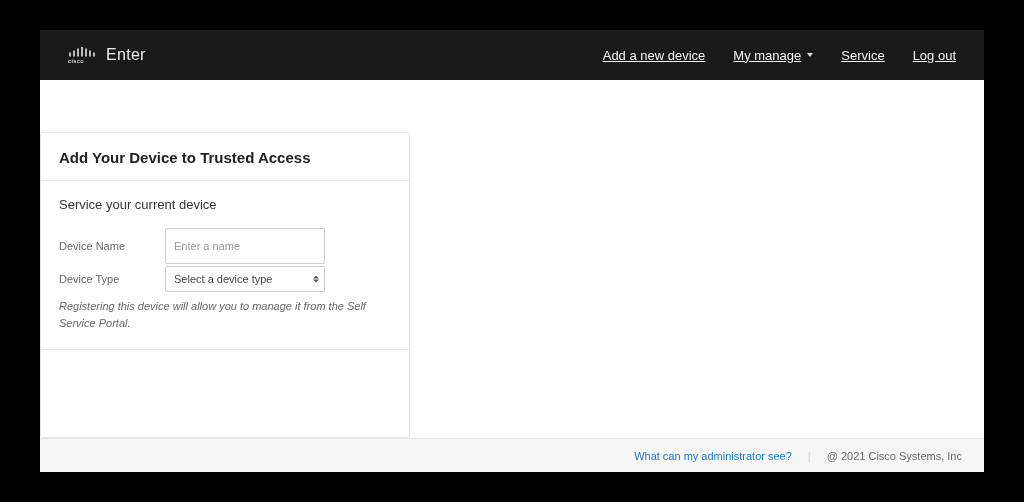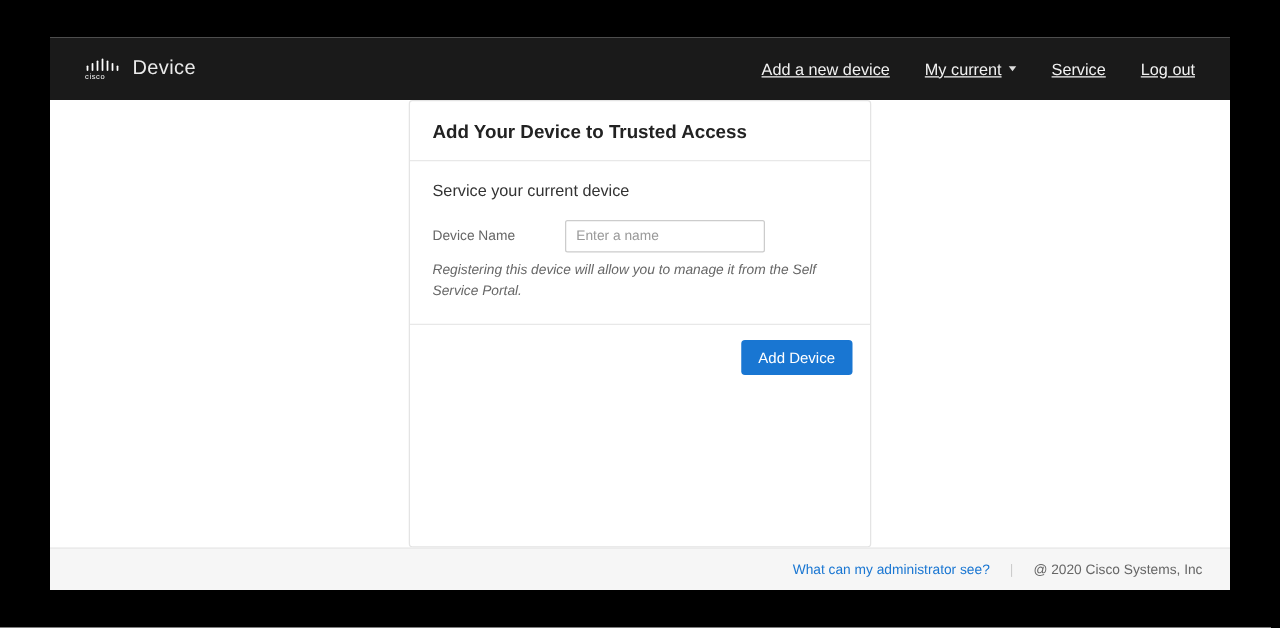--- a/index.html
+++ b/index.html
@@ -57,21 +57,21 @@
   .caret-down {
     width: 0; height: 0;
     border-left: 3px solid transparent;
     border-right: 3px solid transparent;
     border-top: 4px solid #ddd;
     margin-left: 2px;
   }
   .content {
     flex: 1;
     display: flex;
-    justify-content: center;
+    padding-top: 52px;
     background: #fff;
   }
   .panel {
     width: 370px;
     border: 1px solid #e4e4e4;
     border-radius: 3px;
   }
   .panel-header {
     padding: 16px 18px 14px;
     border-bottom: 1px solid #e8e8e8;
@@ -97,21 +97,21 @@
     gap: 14px;
   }
   .form-label {
     width: 92px;
     font-size: 11px;
     color: #666;
   }
   .text-input {
     flex: 1;
     max-width: 160px;
-    height: 26px;
+    height: 36px;
     border: 1px solid #ccc;
     border-radius: 2px;
     padding: 0 8px;
     font-size: 11px;
     color: #444;
   }
   .text-input::placeholder { color: #999; }
   .select-wrap {
     position: relative;
     flex: 1;
@@ -209,29 +209,29 @@
             <line x1="6" y1="5" x2="6" y2="10"></line>
             <line x1="10" y1="3" x2="10" y2="10"></line>
             <line x1="14" y1="1.5" x2="14" y2="10"></line>
             <line x1="18" y1="3" x2="18" y2="10"></line>
             <line x1="22" y1="5" x2="22" y2="10"></line>
             <line x1="26" y1="7" x2="26" y2="10"></line>
           </g>
           <text x="0" y="17" fill="#fff" font-size="6" font-family="Arial" letter-spacing="0.5">cisco</text>
         </svg>
       </span>
-      <span class="brand-meraki">Device</span>
+      <span class="brand-meraki">Enter</span>
     </div>
     <div class="nav-spacer"></div>
     <div class="nav-links">
       <div class="nav-link">
         <span>Add a new device</span>
       </div>
       <div class="nav-link">
-        <span>My current</span>
+        <span>My manage</span>
         <span class="caret-down"></span>
       </div>
       <div class="nav-link">
         <span>Service</span>
       </div>
       <div class="nav-link">
         <span>Log out</span>
       </div>
     </div>
   </div>
@@ -242,28 +242,37 @@
         <div class="panel-title">Add Your Device to Trusted Access</div>
       </div>
       <div class="panel-body">
         <div class="panel-subtitle">Service your current device</div>
 
         <div class="form-row">
           <div class="form-label">Device Name</div>
           <input type="text" class="text-input" placeholder="Enter a name" style="">
         </div>
 
+        <div class="form-row">
+          <div class="form-label">Device Type</div>
+          <div class="select-wrap">
+            <select class="select-input">
+              <option>Select a device type</option>
+            </select>
+            <span class="select-arrows">
+              <span class="arrow-up"></span>
+              <span class="arrow-down"></span>
+            </span>
+          </div>
+        </div>
 
         <div class="hint-text">Registering this device will allow you to manage it from the Self Service Portal.</div>
-      </div>
-      <div class="panel-footer">
-        <button class="primary-btn">Add Device</button>
       </div>
     </div>
   </div>
 
   <div class="footer">
     <span class="footer-link">What can my administrator see?</span>
     <span class="footer-sep">|</span>
-    <span>@ 2020 Cisco Systems, Inc</span>
+    <span>@ 2021 Cisco Systems, Inc</span>
   </div>
 
 </div>
 
 </body></html>

